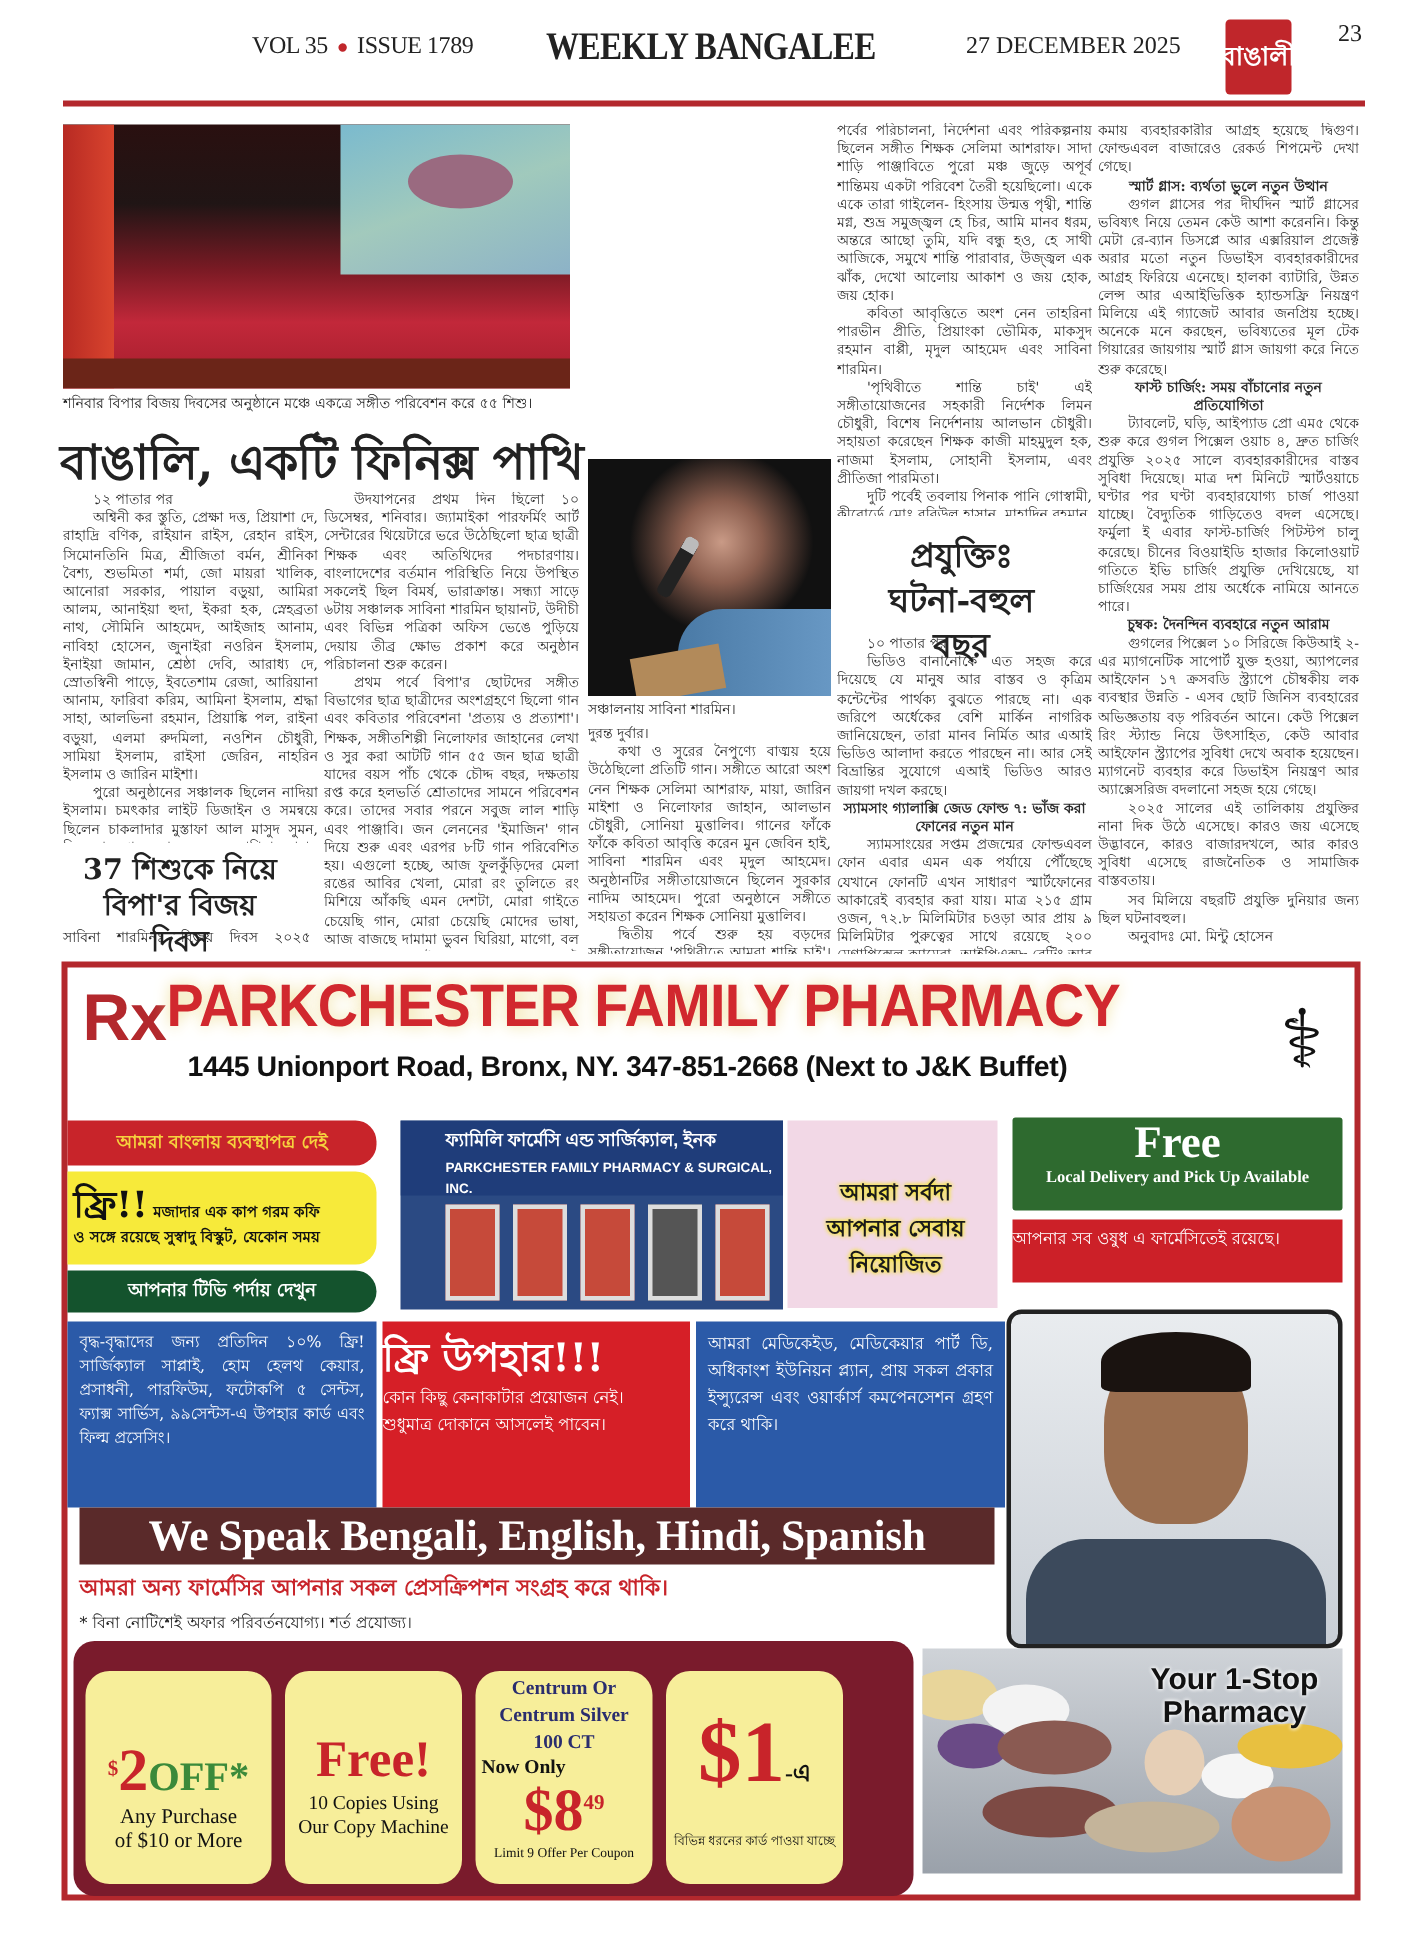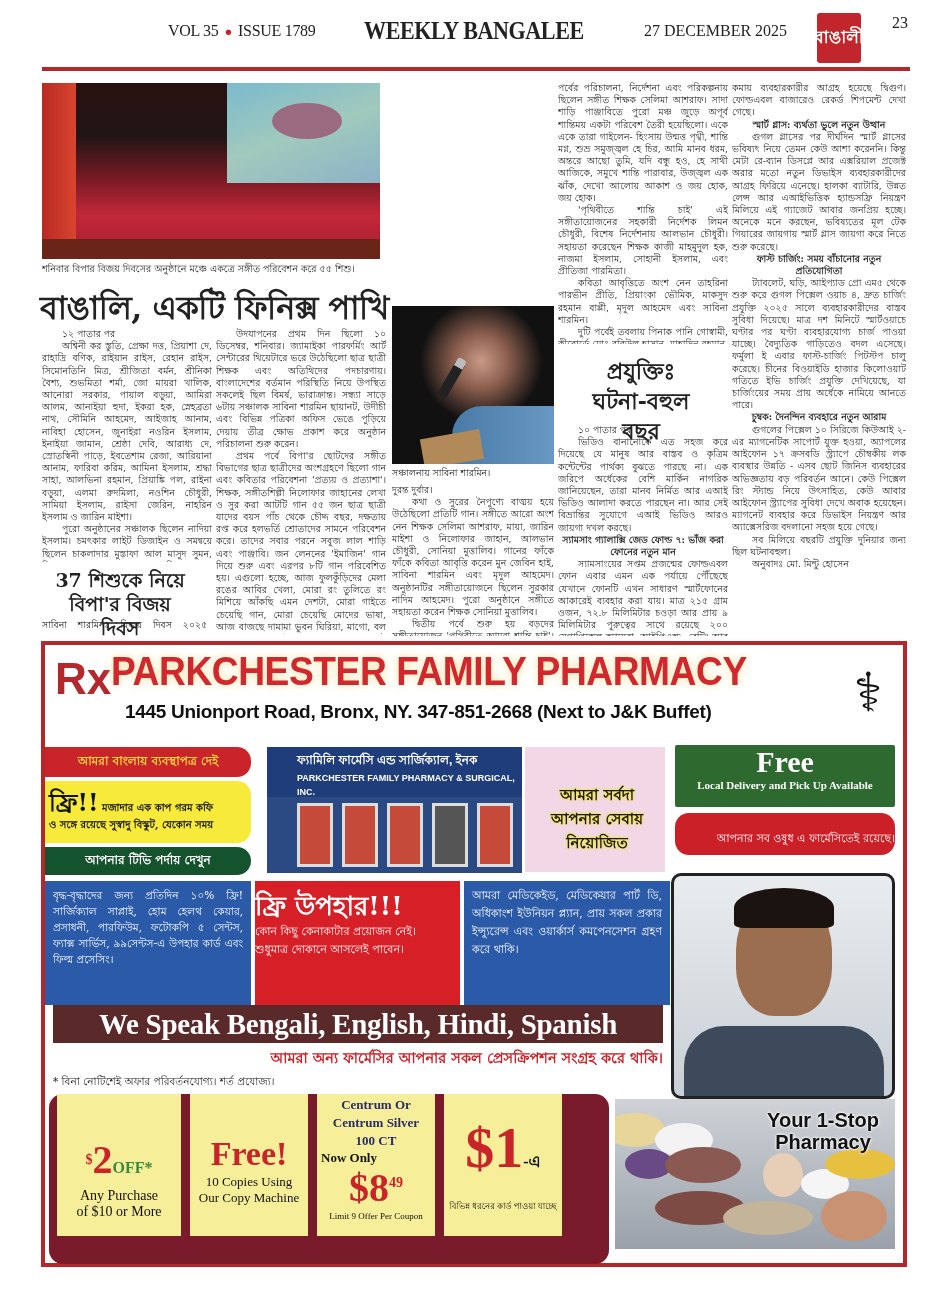--- a/index.html
+++ b/index.html
@@ -41,42 +41,42 @@
 .b-yellow .big{font-size:24px;color:#111;line-height:26px}
 .b-green{left:0;top:202px;width:206px;height:28px;background:#14532d;font-size:12px}
 .storefront{position:absolute;left:222px;top:102px;width:255px;height:126px;background:#2b4a83;overflow:hidden}
 .storefront .sign{position:absolute;left:0;top:0;width:255px;height:50px;background:#1f3d7a;color:#fff;font-size:12px;font-family:"Liberation Sans",sans-serif;font-weight:bold;padding:6px 0 0 30px;line-height:14px}
 .storefront .win{position:absolute;top:56px;width:36px;height:64px;background:#c64a3a;border:3px solid #ddd}
 .pink{position:absolute;left:480px;top:102px;width:140px;height:125px;background:#f2d8e6}
 .pink-text{position:absolute;left:492px;top:138px;width:120px;text-align:center;font-size:15px;font-weight:bold;color:#1a1a1a;text-shadow:0 0 3px #f5e82a,0 0 3px #f5e82a;line-height:24px}
 .free-box{position:absolute;left:630px;top:100px;width:220px;height:62px;background:#2e6a2f;border-radius:2px;color:#fff;text-align:center;font-family:"Liberation Serif",serif}
 .free-box .f{font-size:30px;font-weight:bold;line-height:34px}
 .free-box .s{font-size:11px;font-weight:bold;line-height:12px}
-.red-box{position:absolute;left:630px;top:168px;width:220px;height:42px;background:#cc2028;border-radius:14px;color:#fff;text-align:right;font-size:11px;line-height:16px;padding-top:18px}
+.red-box{position:absolute;left:630px;top:168px;width:220px;height:42px;background:#cc2028;border-radius:0;color:#fff;text-align:left;font-size:11px;line-height:16px;padding-top:5px}
 .blue1{position:absolute;left:0;top:236px;width:206px;height:124px;background:#2b5aa8;color:#fff;font-size:10.5px;line-height:16px;padding:6px 8px;text-align:justify}
 .redmid{position:absolute;left:210px;top:236px;width:205px;height:124px;background:#d61f27;color:#fff;text-align:left;padding-top:8px}
 .redmid .big{font-size:26px;font-weight:bold;line-height:34px}
 .redmid .s{font-size:11px;line-height:18px}
 .blue2{position:absolute;left:419px;top:236px;width:206px;height:124px;background:#2b5aa8;color:#fff;font-size:11px;line-height:18px;padding:6px 8px;text-align:justify}
 .portrait{position:absolute;left:626px;top:228px;width:224px;height:226px;background:linear-gradient(180deg,#e9ecef,#c9cfd6);border:3px solid #222;border-radius:10px;overflow:hidden}
 .portrait .face{position:absolute;left:62px;top:20px;width:96px;height:120px;background:#9a6e4f;border-radius:45% 45% 40% 40%}
 .portrait .hair{position:absolute;left:60px;top:12px;width:100px;height:40px;background:#1a1310;border-radius:50% 50% 10% 10%}
 .portrait .shirt{position:absolute;left:10px;top:150px;width:200px;height:80px;background:#3c4a5c;border-radius:40px 40px 0 0}
 .speak{position:absolute;left:8px;top:360px;width:610px;height:38px;background:#5a2a2a;color:#fff;font-family:"Liberation Serif",serif;font-weight:bold;font-size:29px;text-align:center;line-height:38px;letter-spacing:-0.3px}
-.collect{position:absolute;left:8px;top:402px;width:610px;text-align:right;font-size:14.5px;color:#c8242a;font-weight:bold}
+.collect{position:absolute;left:8px;top:402px;width:610px;text-align:left;font-size:14.5px;color:#c8242a;font-weight:bold}
 .notice{position:absolute;left:8px;top:429px;font-size:10.5px;color:#222}
 .coupons{position:absolute;left:4px;top:449px;width:560px;height:170px;background:#7a1b2c;border-radius:14px}
-.coupon{position:absolute;top:0;height:142px;background:#f7ee9a;border-radius:0;text-align:center;font-family:"Liberation Serif",serif;color:#111}
+.coupon{position:absolute;top:20px;height:142px;background:#f7ee9a;border-radius:16px;text-align:center;font-family:"Liberation Serif",serif;color:#111}
 .c1{left:8px;width:124px}
 .c2{left:141px;width:118px}
 .c3{left:268px;width:118px}
 .c4{left:395px;width:118px}
 .c1 .amt{font-size:40px;color:#c8242a;font-weight:bold;margin-top:46px;line-height:40px}
 .c1 .amt sup{font-size:14px;vertical-align:top}
-.c1 .off{font-size:16px;color:#3b8a3a;font-weight:bold}
+.c1 .off{font-size:27px;color:#3b8a3a;font-weight:bold}
 .c1 .d{font-size:14px;line-height:16px}
 .c2 .big{font-size:34px;color:#c8242a;font-weight:bold;margin-top:40px;line-height:40px}
 .c2 .d{font-size:13px;line-height:16px}
 .c3 .t{font-size:13px;color:#2a2d6e;font-weight:bold;line-height:14px;margin-top:4px}
 .c3 .now{font-size:13px;font-weight:bold;text-align:left;padding-left:4px;margin-top:2px}
 .c3 .price{font-size:40px;color:#c8242a;font-weight:bold;line-height:34px}
 .c3 .price sup{font-size:14px}
 .c3 .lim{font-size:9px;margin-top:6px}
 .c4 .amt{font-size:58px;color:#c8242a;font-weight:bold;margin-top:24px;line-height:60px}
 .c4 .amt span{font-size:16px;color:#111}
@@ -127,22 +127,22 @@
 <div class="cap2">সঞ্চালনায় সাবিনা শারমিন।</div>
 
 <div class="col" style="left:392px;top:484px;width:162px;height:152px">
   <p style="text-indent:0">দুরন্ত দুর্বার।</p>
   <p>কথা ও সুরের নৈপুণ্যে বাঙ্ময় হয়ে উঠেছিলো প্রতিটি গান। সঙ্গীতে আরো অংশ নেন শিক্ষক সেলিমা আশরাফ, মায়া, জারিন মাইশা ও নিলোফার জাহান, আলভান চৌধুরী, সোনিয়া মুত্তালিব। গানের ফাঁকে ফাঁকে কবিতা আবৃত্তি করেন মুন জেবিন হাই, সাবিনা শারমিন এবং মৃদুল আহমেদ। অনুষ্ঠানটির সঙ্গীতায়োজনে ছিলেন সুরকার নাদিম আহমেদ। পুরো অনুষ্ঠানে সঙ্গীতে সহায়তা করেন শিক্ষক সোনিয়া মুত্তালিব।</p>
   <p>দ্বিতীয় পর্বে শুরু হয় বড়দের সঙ্গীতায়োজন 'পৃথিবীতে আমরা শান্তি চাই'। এই</p>
 </div>
 
 <div class="col" style="left:558px;top:82px;width:170px;height:262px">
   <p style="text-indent:0">পর্বের পরিচালনা, নির্দেশনা এবং পরিকল্পনায় ছিলেন সঙ্গীত শিক্ষক সেলিমা আশরাফ। সাদা শাড়ি পাঞ্জাবিতে পুরো মঞ্চ জুড়ে অপূর্ব শান্তিময় একটা পরিবেশ তৈরী হয়েছিলো। একে একে তারা গাইলেন- হিংসায় উন্মত্ত পৃথ্বী, শান্তি মগ্ন, শুভ্র সমুজ্জ্বল হে চির, আমি মানব ধরম, অন্তরে আছো তুমি, যদি বন্ধু হও, হে সাথী আজিকে, সমুখে শান্তি পারাবার, উজ্জ্বল এক ঝাঁক, দেখো আলোয় আকাশ ও জয় হোক, জয় হোক।</p>
+  <p>কবিতা আবৃত্তিতে অংশ নেন তাহরিনা পারভীন প্রীতি, প্রিয়াংকা ভৌমিক, মাকসুদ রহমান বাপ্পী, মৃদুল আহমেদ এবং সাবিনা শারমিন।</p>
   <p>'পৃথিবীতে শান্তি চাই' এই সঙ্গীতায়োজনের সহকারী নির্দেশক লিমন চৌধুরী, বিশেষ নির্দেশনায় আলভান চৌধুরী। সহায়তা করেছেন শিক্ষক কাজী মাহমুদুল হক, নাজমা ইসলাম, সোহানী ইসলাম, এবং প্রীতিজা পারমিতা।</p>
-  <p>কবিতা আবৃত্তিতে অংশ নেন তাহরিনা পারভীন প্রীতি, প্রিয়াংকা ভৌমিক, মাকসুদ রহমান বাপ্পী, মৃদুল আহমেদ এবং সাবিনা শারমিন।</p>
   <p>দুটি পর্বেই তবলায় পিনাক পানি গোস্বামী, কীবোর্ডে মোঃ রবিউল হাসান, মাহাদিন রহমান, অক্টোপ্যাডে সাত্তার মাহমুদ, গিটারে নাইম চৌধুরী এবং শব্দ নিয়ন্ত্রণে ছিলো বিডি সাউন্ড।</p>
 
 </div>
 
 <div class="headline3">প্রযুক্তিঃ ঘটনা-বহুল বছর</div>
 
 <div class="col" style="left:558px;top:424px;width:170px;height:212px">
   <p>১০ পাতার পর</p>
   <p>ভিডিও বানানোকে এত সহজ করে দিয়েছে যে মানুষ আর বাস্তব ও কৃত্রিম কন্টেন্টের পার্থক্য বুঝতে পারছে না। এক জরিপে অর্ধেকের বেশি মার্কিন নাগরিক জানিয়েছেন, তারা মানব নির্মিত আর এআই ভিডিও আলাদা করতে পারছেন না। আর সেই বিভ্রান্তির সুযোগে এআই ভিডিও আরও জায়গা দখল করছে।</p>
   <p class="subhead">স্যামসাং গ্যালাক্সি জেড ফোল্ড ৭: ভাঁজ করা ফোনের নতুন মান</p>
@@ -150,20 +150,21 @@
 </div>
 
 <div class="col" style="left:732px;top:82px;width:174px;height:556px">
   <p style="text-indent:0">কমায় ব্যবহারকারীর আগ্রহ হয়েছে দ্বিগুণ। ফোল্ডএবল বাজারেও রেকর্ড শিপমেন্ট দেখা গেছে।</p>
   <p class="subhead">স্মার্ট গ্লাস: ব্যর্থতা ভুলে নতুন উত্থান</p>
   <p>গুগল গ্লাসের পর দীর্ঘদিন স্মার্ট গ্লাসের ভবিষ্যৎ নিয়ে তেমন কেউ আশা করেননি। কিন্তু মেটা রে-ব্যান ডিসপ্লে আর এক্সরিয়াল প্রজেক্ট অরার মতো নতুন ডিভাইস ব্যবহারকারীদের আগ্রহ ফিরিয়ে এনেছে। হালকা ব্যাটারি, উন্নত লেন্স আর এআইভিত্তিক হ্যান্ডসফ্রি নিয়ন্ত্রণ মিলিয়ে এই গ্যাজেট আবার জনপ্রিয় হচ্ছে। অনেকে মনে করছেন, ভবিষ্যতের মূল টেক গিয়ারের জায়গায় স্মার্ট গ্লাস জায়গা করে নিতে শুরু করেছে।</p>
   <p class="subhead">ফাস্ট চার্জিং: সময় বাঁচানোর নতুন প্রতিযোগিতা</p>
   <p>ট্যাবলেট, ঘড়ি, আইপ্যাড প্রো এম৫ থেকে শুরু করে গুগল পিক্সেল ওয়াচ ৪, দ্রুত চার্জিং প্রযুক্তি ২০২৫ সালে ব্যবহারকারীদের বাস্তব সুবিধা দিয়েছে। মাত্র দশ মিনিটে স্মার্টওয়াচে ঘণ্টার পর ঘণ্টা ব্যবহারযোগ্য চার্জ পাওয়া যাচ্ছে। বৈদ্যুতিক গাড়িতেও বদল এসেছে। ফর্মুলা ই এবার ফাস্ট-চার্জিং পিটস্টপ চালু করেছে। চীনের বিওয়াইডি হাজার কিলোওয়াট গতিতে ইভি চার্জিং প্রযুক্তি দেখিয়েছে, যা চার্জিংয়ের সময় প্রায় অর্ধেকে নামিয়ে আনতে পারে।</p>
   <p class="subhead">চুম্বক: দৈনন্দিন ব্যবহারে নতুন আরাম</p>
   <p>গুগলের পিক্সেল ১০ সিরিজে কিউআই ২-এর ম্যাগনেটিক সাপোর্ট যুক্ত হওয়া, অ্যাপলের আইফোন ১৭ ক্রসবডি স্ট্র্যাপে চৌম্বকীয় লক ব্যবস্থার উন্নতি - এসব ছোট জিনিস ব্যবহারের অভিজ্ঞতায় বড় পরিবর্তন আনে। কেউ পিক্সেল রিং স্ট্যান্ড নিয়ে উৎসাহিত, কেউ আবার আইফোন স্ট্র্যাপের সুবিধা দেখে অবাক হয়েছেন। ম্যাগনেট ব্যবহার করে ডিভাইস নিয়ন্ত্রণ আর অ্যাক্সেসরিজ বদলানো সহজ হয়ে গেছে।</p>
+  <p>২০২৫ সালের এই তালিকায় প্রযুক্তির নানা দিক উঠে এসেছে। কারও জয় এসেছে উদ্ভাবনে, কারও বাজারদখলে, আর কারও সুবিধা এসেছে রাজনৈতিক ও সামাজিক বাস্তবতায়।</p>
   <p>সব মিলিয়ে বছরটি প্রযুক্তি দুনিয়ার জন্য ছিল ঘটনাবহুল।</p>
   <p>অনুবাদঃ মো. মিন্টু হোসেন</p>
 </div>
 
 <div class="ad">
   <div class="ad-rx">Rx</div>
   <div class="ad-title">PARKCHESTER FAMILY PHARMACY</div>
   <div class="ad-caduceus">⚕</div>
   <div class="ad-address">1445 Unionport Road, Bronx, NY. 347-851-2668 (Next to J&amp;K Buffet)</div>
 

